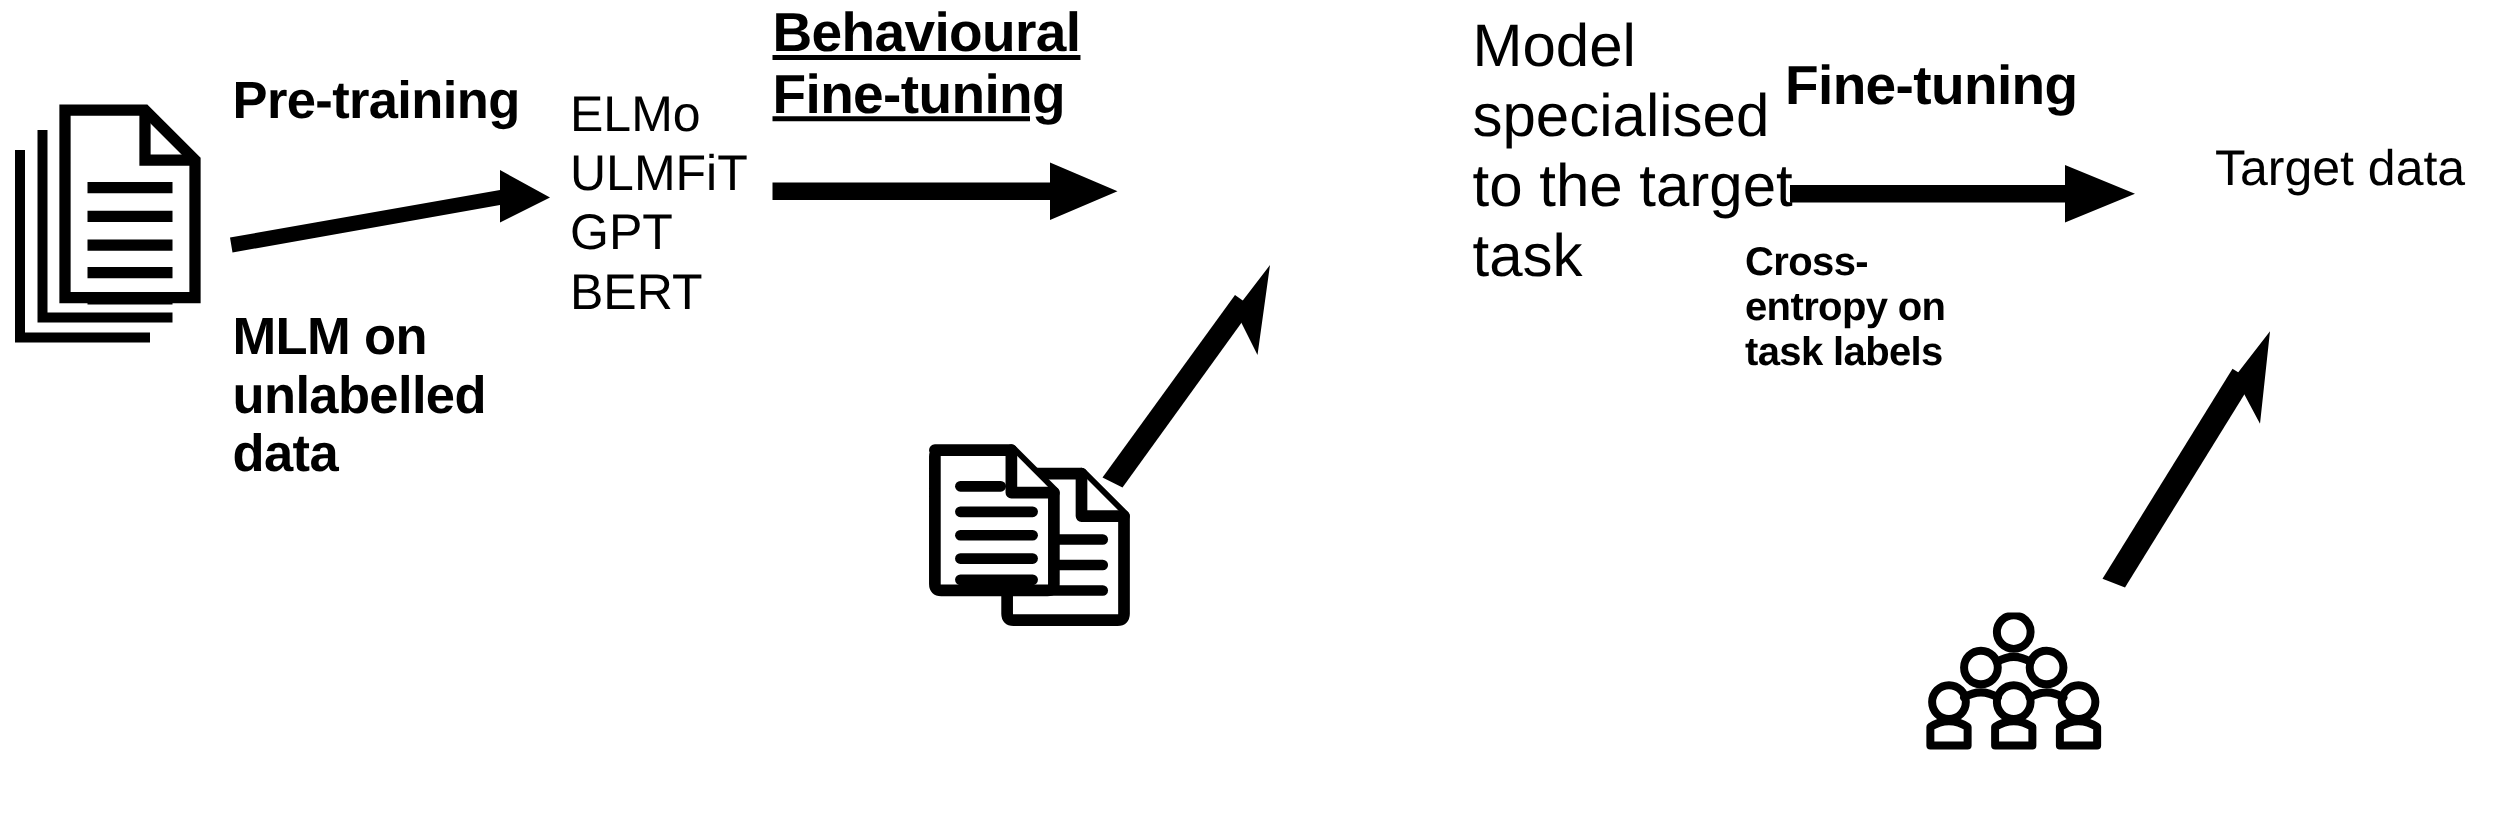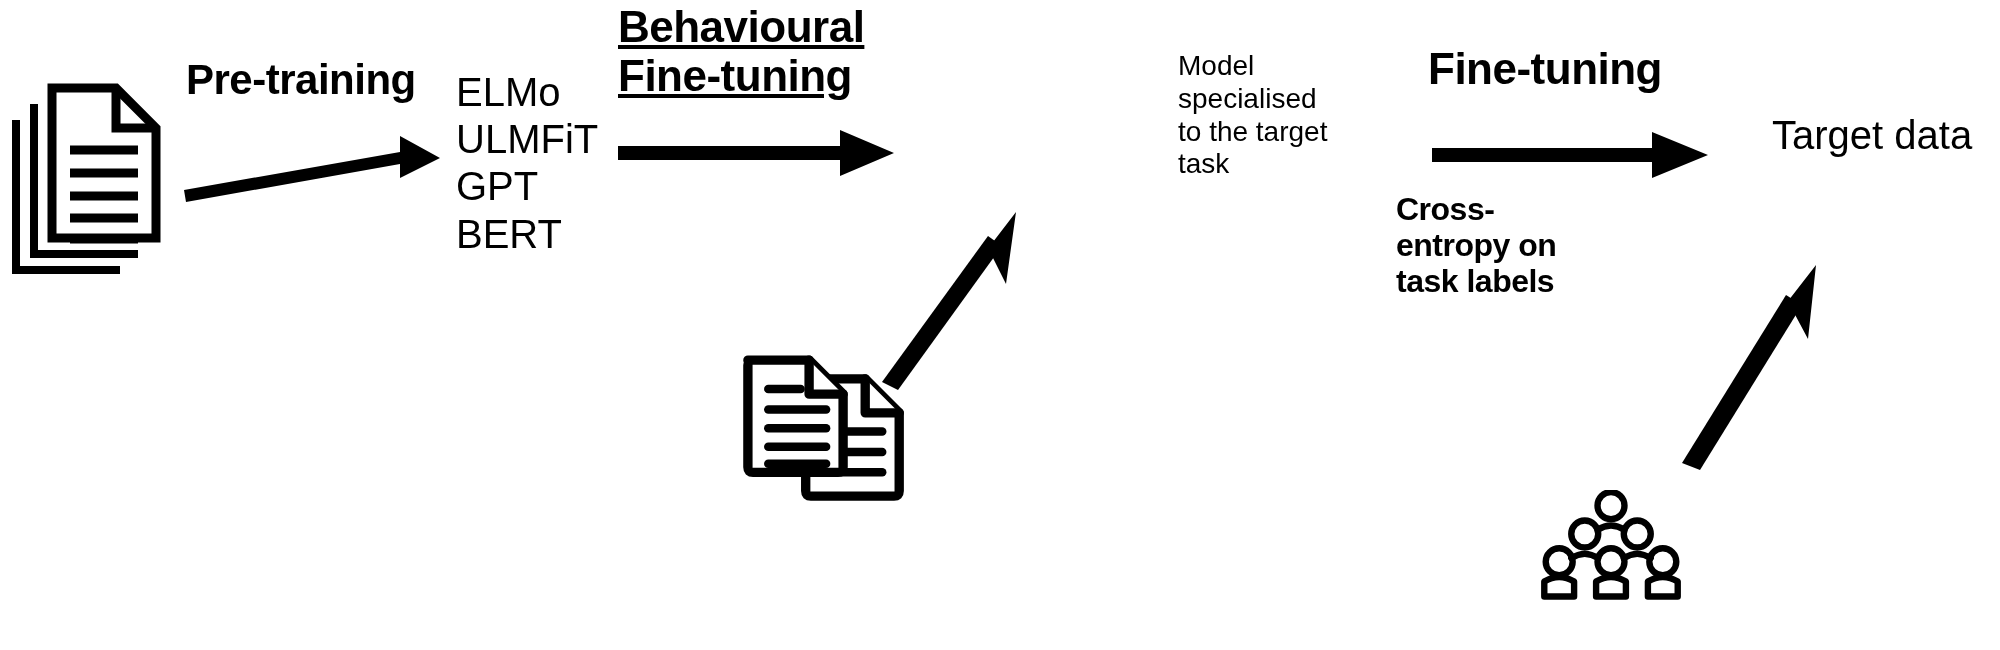--- a/index.html
+++ b/index.html
@@ -72,20 +72,23 @@
   </div>
 
   <div class="txt bold" style="left:186px; top:56px; font-size:42px; letter-spacing:-0.5px;">Pre-training</div>
 
   <div class="arrow-wrap" style="left:182px; top:132px; width:262px; height:72px;">
     <svg viewBox="0 0 262 72" xmlns="http://www.w3.org/2000/svg">
       <path d="M2 58 L218 20 L218 4 L258 26 L218 46 L218 32 L4 70 Z" fill="#000000"></path>
     </svg>
   </div>
 
+  <div class="txt bold" style="left:186px; top:245px; font-size:42px; letter-spacing:-0.5px;">MLM on
+unlabelled
+data</div>
 
   <div class="txt reg" style="left:456px; top:69px; font-size:40px; line-height:1.18;">ELMo
 ULMFiT
 GPT
 BERT</div>
 
   <div class="txt bold" style="left:618px; top:2px; font-size:44px; letter-spacing:-0.5px;text-decoration:underline;">Behavioural
 Fine-tuning</div>
 
   <div class="arrow-wrap" style="left:616px; top:130px; width:280px; height:46px;">
@@ -123,21 +126,21 @@
   <div class="arrow-wrap" style="left:880px; top:200px; width:140px; height:190px;">
     <svg viewBox="0 0 140 190" xmlns="http://www.w3.org/2000/svg">
       <path d="M4 188 L14 172 L112 52 L112 52 Z" fill="none"></path>
       <g fill="#000000">
         <polygon points="2,182 18,190 122,46 108,36"></polygon>
         <polygon points="90,72 136,12 126,84 112,56"></polygon>
       </g>
     </svg>
   </div>
 
-  <div class="txt reg" style="left:1178px; top:10px; font-size:28px; line-height:1.17;margin-top:40px;">Model
+  <div class="txt reg" style="left:1178px; top:10px; font-size:48px; line-height:1.17;">Model
 specialised
 to the target
 task</div>
 
   <div class="txt bold" style="left:1428px; top:44px; font-size:44px; letter-spacing:-0.5px;">Fine-tuning</div>
 
   <div class="arrow-wrap" style="left:1430px; top:132px; width:280px; height:46px;">
     <svg viewBox="0 0 280 46" xmlns="http://www.w3.org/2000/svg">
       <path d="M2 16 L222 16 L222 0 L278 23 L222 46 L222 30 L2 30 Z" fill="#000000"></path>
     </svg>

